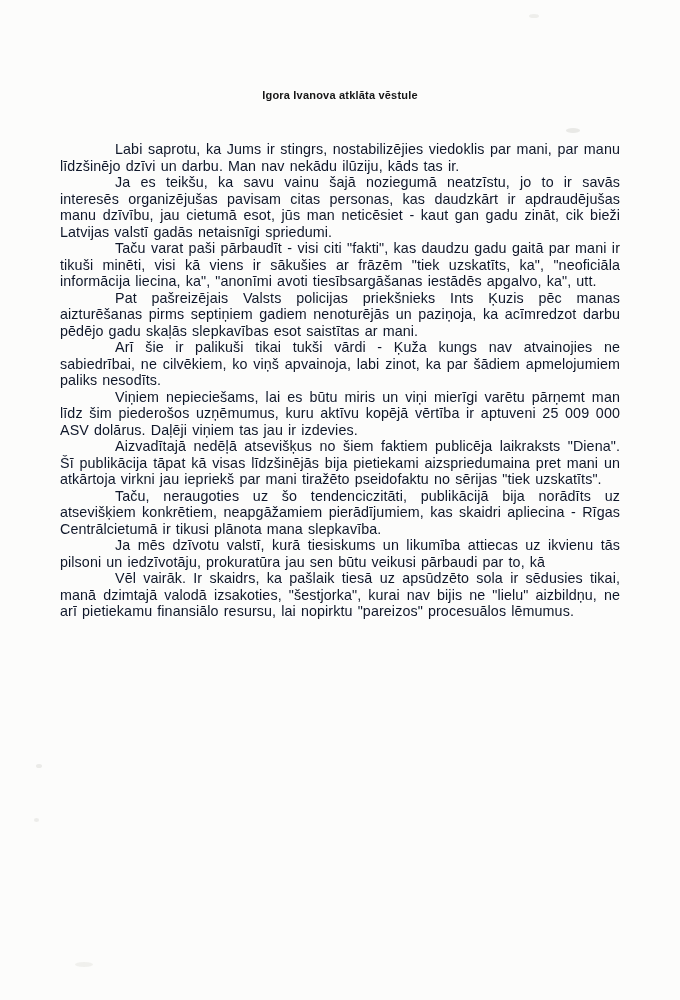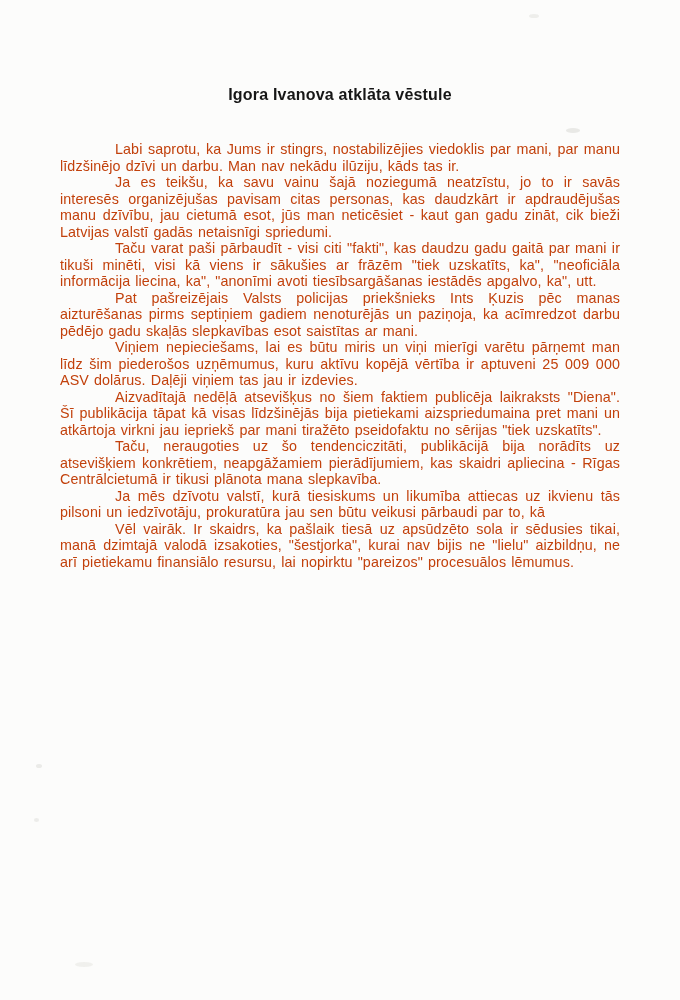--- a/index.html
+++ b/index.html
@@ -15,21 +15,21 @@
     margin: 0 auto;
     background: #fcfcfb;
     overflow: hidden;
     font-family: "Liberation Sans", "DejaVu Sans", sans-serif;
     color: #1f1f1f;
     box-sizing: border-box;
     padding-top: 86px;
   }
   .title {
     margin: 0;
-    font-size: 16px;
+    font-size: 11px;
     line-height: 18px;
     font-weight: bold;
     text-align: center;
     letter-spacing: 0.2px;
     color: #161616;
   }
   .addressees {
     margin-top: 36px;
     padding-right: 110px;
     text-align: right;
@@ -39,21 +39,21 @@
     color: #222;
   }
   .addressees .addr {
     white-space: nowrap;
   }
   .letter-body {
     margin: 37px 60px 9px 60px;
     font-size: 14.3px;
     line-height: 16.5px;
     letter-spacing: 0.1px;
-    color: #c2410c;
+    color: #0f172a;
   }
   .letter-body p {
     margin: 0;
     text-indent: 55px;
     text-align: justify;
     hyphens: none;
     word-spacing: 1px;
   }
   
   .artifact {
@@ -77,20 +77,21 @@
   <span class="artifact a1"></span>
 
   <h1 class="title">Igora Ivanova atklāta vēstule</h1>
 
 
   <div class="letter-body">
     <p>Labi saprotu, ka Jums ir stingrs, nostabilizējies viedoklis par mani, par manu līdzšinējo dzīvi un darbu. Man nav nekādu ilūziju, kāds tas ir.</p>
     <p>Ja es teikšu, ka savu vainu šajā noziegumā neatzīstu, jo to ir savās interesēs organizējušas pavisam citas personas, kas daudzkārt ir apdraudējušas manu dzīvību, jau cietumā esot, jūs man neticēsiet - kaut gan gadu zināt, cik bieži Latvijas valstī gadās netaisnīgi spriedumi.</p>
     <p>Taču varat paši pārbaudīt - visi citi "fakti", kas daudzu gadu gaitā par mani ir tikuši minēti, visi kā viens ir sākušies ar frāzēm "tiek uzskatīts, ka", "neoficiāla informācija liecina, ka", "anonīmi avoti tiesībsargāšanas iestādēs apgalvo, ka", utt.</p>
     <p>Pat pašreizējais Valsts policijas priekšnieks Ints Ķuzis pēc manas aizturēšanas pirms septiņiem gadiem nenoturējās un paziņoja, ka acīmredzot darbu pēdējo gadu skaļās slepkavības esot saistītas ar mani.</p>
+    <p>Arī šie ir palikuši tikai tukši vārdi - Ķuža kungs nav atvainojies ne sabiedrībai, ne cilvēkiem, ko viņš apvainoja, labi zinot, ka par šādiem apmelojumiem paliks nesodīts.</p>
     <p>Viņiem nepieciešams, lai es būtu miris un viņi mierīgi varētu pārņemt man līdz šim piederošos uzņēmumus, kuru aktīvu kopējā vērtība ir aptuveni 25 009 000 ASV dolārus. Daļēji viņiem tas jau ir izdevies.</p>
     <p>Aizvadītajā nedēļā atsevišķus no šiem faktiem publicēja laikraksts "Diena". Šī publikācija tāpat kā visas līdzšinējās bija pietiekami aizspriedumaina pret mani un atkārtoja virkni jau iepriekš par mani tiražēto pseidofaktu no sērijas "tiek uzskatīts".</p>
     <p>Taču, neraugoties uz šo tendenciczitāti, publikācijā bija norādīts uz atsevišķiem konkrētiem, neapgāžamiem pierādījumiem, kas skaidri apliecina - Rīgas Centrālcietumā ir tikusi plānota mana slepkavība.</p>
     <p>Ja mēs dzīvotu valstī, kurā tiesiskums un likumība attiecas uz ikvienu tās pilsoni un iedzīvotāju, prokuratūra jau sen būtu veikusi pārbaudi par to, kā</p>
     <p>Vēl vairāk. Ir skaidrs, ka pašlaik tiesā uz apsūdzēto sola ir sēdusies tikai, manā dzimtajā valodā izsakoties, "šestjorka", kurai nav bijis ne "lielu" aizbildņu, ne arī pietiekamu finansiālo resursu, lai nopirktu "pareizos" procesuālos lēmumus.</p>
   </div>
 
   <span class="artifact a2"></span>
   <span class="artifact a3"></span>
   <span class="artifact a5"></span>

